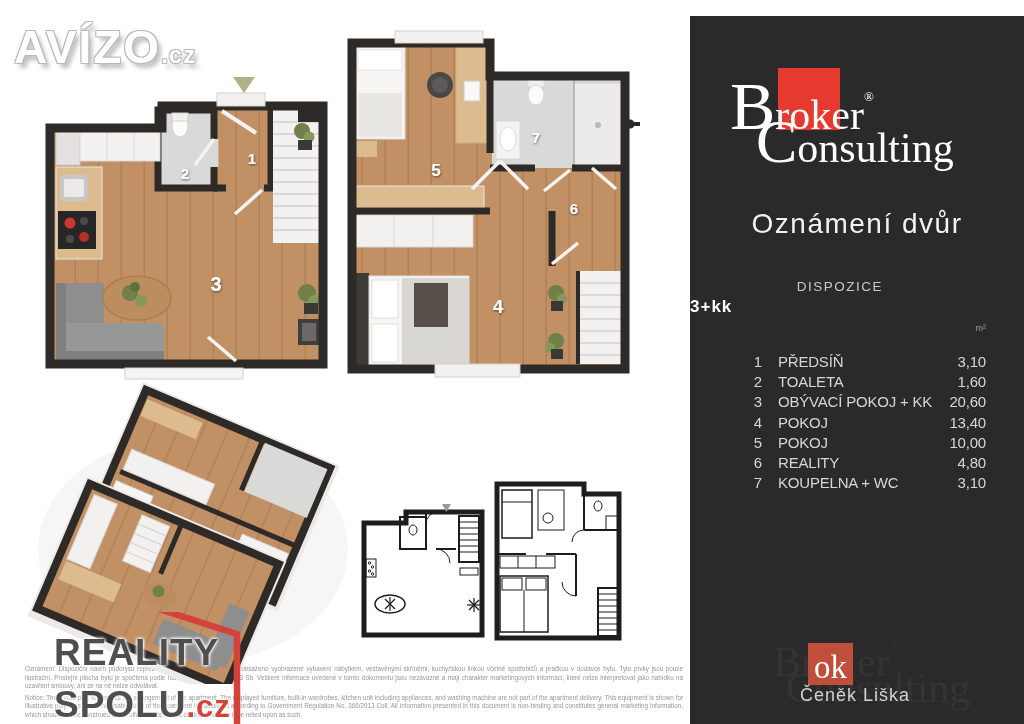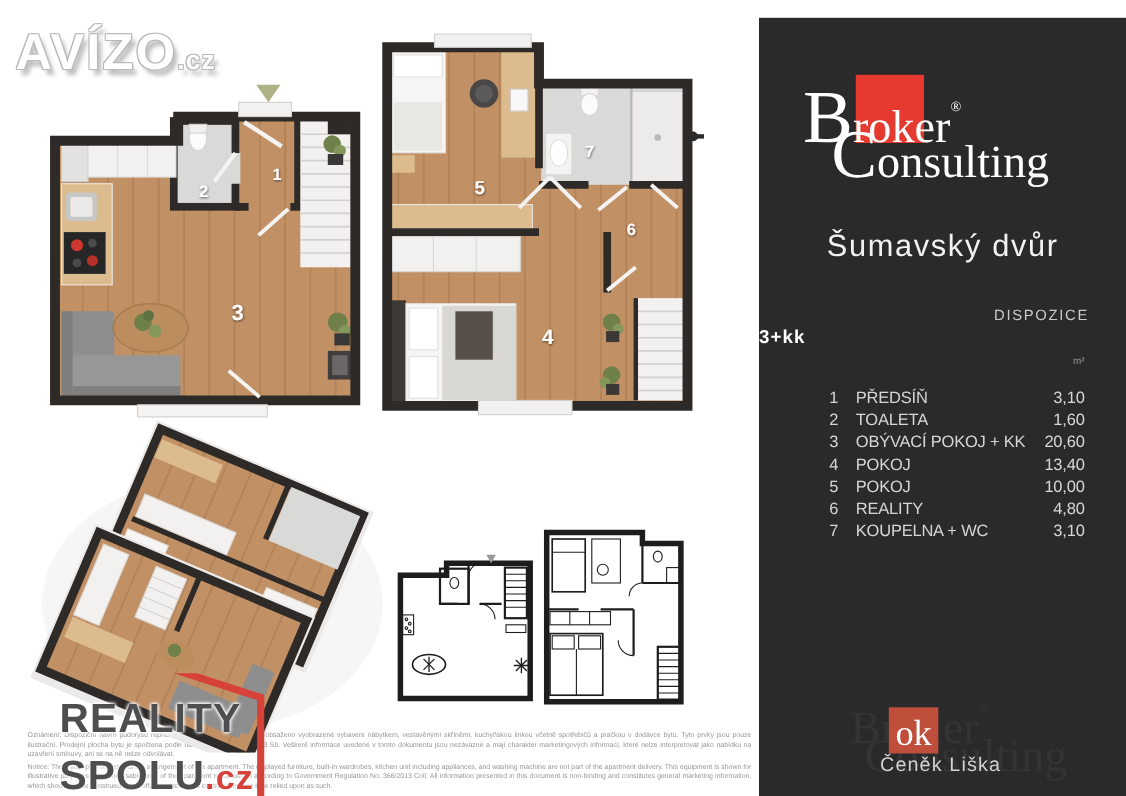--- a/index.html
+++ b/index.html
@@ -42,21 +42,21 @@
            font-family:"Liberation Serif",serif;}
   .bc-square{position:absolute;left:88px;top:6px;width:62px;height:62px;background:#e6392f;}
   .bc-l1{position:absolute;left:40px;top:2px;white-space:nowrap;z-index:2;font-size:42px;line-height:66px;}
   .bc-l1 .cap{font-size:68px;}
   .bc-l1 .reg{font-size:13px;vertical-align:28px;}
   .bc-l2{position:absolute;left:66px;top:48px;white-space:nowrap;z-index:2;font-size:42px;line-height:62px;}
   .bc-l2 .cap{font-size:62px;}
 
   .prop-title{position:absolute;left:0;top:192px;width:334px;text-align:center;color:#f2f2f2;
               font-size:28px;font-weight:300;letter-spacing:1.5px;}
-  .dispo-label{position:absolute;left:0;top:263px;width:300px;text-align:right;color:#c9c9c9;
+  .dispo-label{position:absolute;left:0;top:263px;width:300px;text-align:center;color:#c9c9c9;
                font-size:13.5px;letter-spacing:1.5px;}
   .dispo-value{position:absolute;left:0;top:281px;width:358px;color:#ffffff;
                font-size:17px;font-weight:700;letter-spacing:1px;}
   .area-unit{position:absolute;right:38px;top:307px;color:#9a9a9a;font-size:9px;}
 
   .room-list{position:absolute;left:0;top:337px;width:334px;}
   .room-row{display:flex;align-items:baseline;height:20.2px;color:#d6d6d6;font-size:15px;
             padding:0 38px 0 58px;letter-spacing:-0.2px;}
   .room-row .num{width:14px;text-align:right;flex:none;}
   .room-row .nm{flex:1;margin-left:16px;white-space:nowrap;overflow:hidden;}
@@ -406,21 +406,21 @@
       <div class="wm1"><span>Broker</span><span class="wm-reg">®</span></div>
       <div class="wm2">Consulting</div>
     </div>
 
     <div class="bc-logo">
       <div class="bc-square"></div>
       <div class="bc-l1"><span class="cap">B</span><span>r</span><span>ok</span><span>er</span><span class="reg">®</span></div>
       <div class="bc-l2"><span class="cap">C</span><span>onsulting</span></div>
     </div>
 
-    <div class="prop-title">Šumavský dvůr</div>
+    <div class="prop-title">Oznámení dvůr</div>
     <div class="dispo-label">DISPOZICE</div>
     <div class="dispo-value">3+kk</div>
     <div class="area-unit">m²</div>
 
     <div class="room-list">
       <div class="room-row">
         <span class="num">1</span>
           <span class="nm">PŘEDSÍŇ</span>
           <span class="ar">3,10</span>
       </div>

